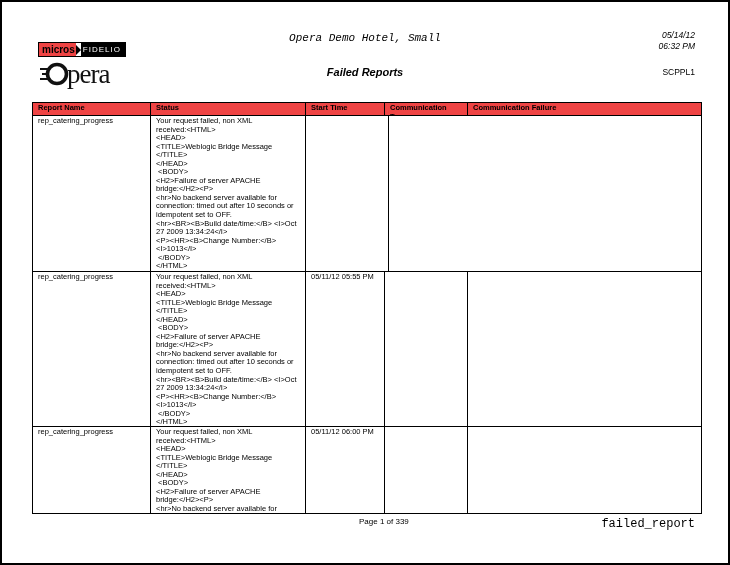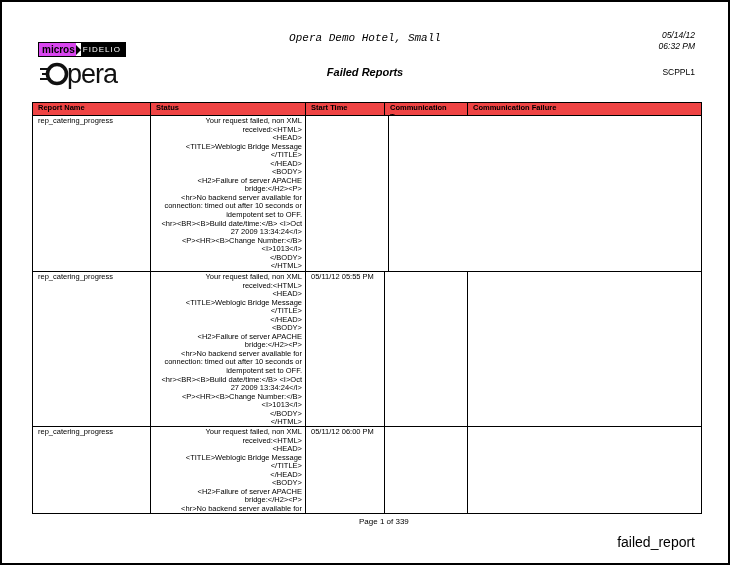--- a/index.html
+++ b/index.html
@@ -19,42 +19,42 @@
   .logo-micros {
     position: absolute; left: 36px; top: 40px;
     display: inline-flex; align-items: stretch;
     border: 1px solid #000; background: #fff;
     height: 15px;
   }
   .logo-micros .micros-text {
     display: flex; align-items: center;
     padding: 0 1px 0 3px;
     font-size: 10px; font-weight: bold; letter-spacing: 0px;
-    background: #d946ef; color: #000;
+    background: #ef4444; color: #000;
   }
   .logo-micros .arrow {
     width: 0; height: 0; align-self: center;
     border-left: 5px solid #000;
     border-top: 5px solid transparent;
     border-bottom: 5px solid transparent;
   }
   .logo-micros .fidelio-text {
     display: flex; align-items: center;
     padding: 0 4px 0 2px;
     font-size: 8px; font-weight: normal; letter-spacing: 1px;
     background: #000; color: #fff;
   }
   .logo-opera {
     position: absolute; left: 38px; top: 56px;
     display: inline-flex; align-items: center; height: 32px;
   }
   .logo-opera svg { display: block; }
   .logo-opera .opera-text {
     font-size: 27px; font-weight: 500; letter-spacing: -1px;
-    color: #111; margin-left: -3px; line-height: 28px;
+    color: #111; margin-left: -3px; line-height: 28px; font-family: Liberation Serif, serif;
   }
 
   
   .hotel-name {
     position: absolute; left: 0; right: 0; top: 30px;
     text-align: center; font-size: 11px; font-style: italic; font-family: Liberation Mono, monospace;
   }
   .report-title {
     position: absolute; left: 0; right: 0; top: 64px;
     text-align: center; font-size: 11px; font-style: italic; font-weight: bold;
@@ -88,35 +88,36 @@
   }
   .cell:last-child { border-right: none; }
   .col-report   { width: 118px; }
   .col-status   { width: 155px; }
   .col-start    { width: 79px;  }
   .col-commtype { width: 83px;  }
   .col-commfail { flex: 1; }
   .row-1 { height: 156px; }
   .row-2 { height: 155px; }
   .row-3 { height: 86px; }
-  .status-text { white-space: pre-wrap; word-wrap: break-word; text-align: right; }
+  .status-text { white-space: pre-wrap; word-wrap: break-word; }
 
   
   .footer-filter {
     position: absolute; left: 33px; top: 512px;
     font-size: 8.5px;
   }
   .footer-filter .filter-value { margin-left: 12px; }
   .footer-page {
     position: absolute; left: 357px; top: 515px;
     font-size: 8px;
   }
   .footer-report-file {
-    position: absolute; right: 33px; top: 532px;
-    font-size: 14px;
+    position: absolute; right: 33px; top: 515px;
+    font-size: 12px;
+    font-family: Liberation Mono, monospace;
   }
 </style>
 </head>
 <body>
 
 <div class="page">
 
   <div class="logo-micros">
     <span class="micros-text">micros</span>
     <span class="arrow"></span>

